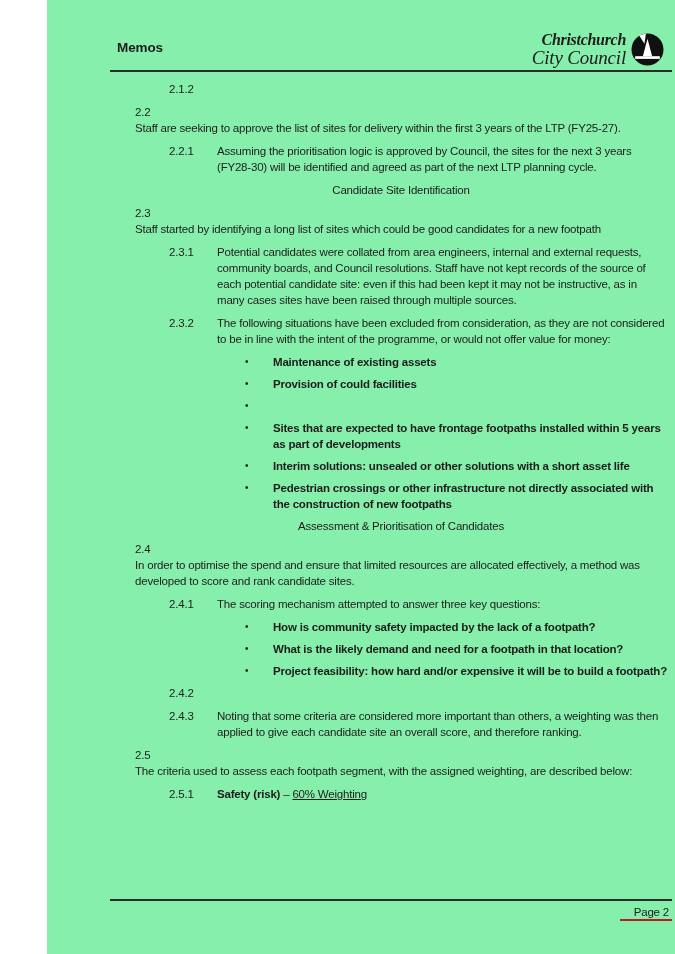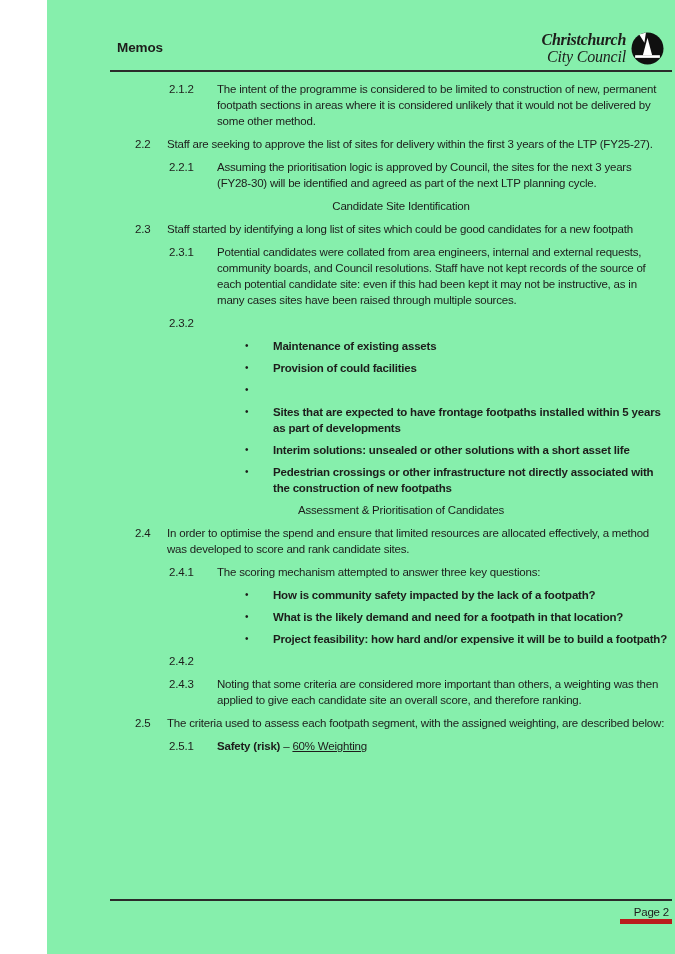--- a/index.html
+++ b/index.html
@@ -20,53 +20,53 @@
   .memo-title{
     font-size:13.5px;font-weight:700;letter-spacing:-0.1px;padding-top:8px;
   }
   .logo{display:flex;align-items:center;gap:5px;font-style:italic;}
   .logo-text{
     text-align:right;
     font-family:"Liberation Serif",serif;
     line-height:1.02;
   }
   .logo-line1{font-size:16px;font-weight:700;letter-spacing:-0.3px;display:block;}
-  .logo-line2{font-size:16px;font-weight:400;letter-spacing:-0.2px;display:block;}
+  .logo-line2{font-size:19px;font-weight:400;letter-spacing:-0.2px;display:block;}
   .logo-emblem{width:33px;height:33px;display:block;}
   .header-rule{
     position:absolute;top:70px;left:63px;right:50px;height:2px;background:#2b2b2b;
   }
   
   .body-content{
     position:absolute;top:81px;left:70px;width:550px;
     font-size:11.5px;line-height:16px;letter-spacing:-0.2px;
   }
   .clause{display:flex;margin-bottom:7px;}
   .clause .num{flex:0 0 auto;}
-  .clause.l1{padding-left:18px;}
+  .clause.l1{padding-left:18px;flex-direction:column;}
   .clause.l1 .num{width:32px;}
   .clause.l2{padding-left:52px;}
   .clause.l2 .num{width:48px;}
   .clause .txt{flex:1 1 auto;}
   .heading{
     font-weight:400;margin:2px 0 7px 18px;letter-spacing:-0.2px;text-align:center;
   }
   .bullet-item{display:flex;margin-bottom:6px;padding-left:128px;}
   .bullet-item .dot{flex:0 0 28px;font-size:10px;line-height:16px;}
   .bullet-item .txt{flex:1 1 auto;font-weight:bold;}
   
   .footer-rule{
     position:absolute;top:899px;left:63px;right:50px;height:2px;background:#2b2b2b;
   }
   .footer-pagenum-wrap{
     position:absolute;top:902px;right:50px;text-align:right;
   }
   .page-num{
     display:inline-block;font-size:11.5px;letter-spacing:-0.2px;
-    border-bottom:5px solid #b91c1c;padding:0 3px 1px 14px;
+    border-bottom:2px solid #b91c1c;padding:0 3px 1px 14px;
   }
 </style>
 </head>
 <body>
 
 <div class="page">
 
   <div class="header-row">
     <div class="memo-title">Memos</div>
     <div class="logo">
@@ -81,41 +81,41 @@
         <rect x="4" y="22.5" width="24" height="2.6" fill="#ffffff"></rect>
       </svg>
     </div>
   </div>
 
   <div class="header-rule"></div>
 
   <div class="body-content">
       <div class="clause l2">
         <span class="num">2.1.2</span>
-        <span class="txt">The intent of the programme is considered to be limited to construction of new, permanent footpath sections in areas where it is considered unlikely that it would not be delivered by some other method.</span>
       </div>
       <div class="clause l1">
         <span class="num">2.2</span>
         <span class="txt">Staff are seeking to approve the list of sites for delivery within the first 3 years of the LTP (FY25-27).</span>
       </div>
       <div class="clause l2">
         <span class="num">2.2.1</span>
         <span class="txt">Assuming the prioritisation logic is approved by Council, the sites for the next 3 years (FY28-30) will be identified and agreed as part of the next LTP planning cycle.</span>
       </div>
       <div class="heading">Candidate Site Identification</div>
       <div class="clause l1">
         <span class="num">2.3</span>
         <span class="txt">Staff started by identifying a long list of sites which could be good candidates for a new footpath</span>
       </div>
       <div class="clause l2">
         <span class="num">2.3.1</span>
         <span class="txt">Potential candidates were collated from area engineers, internal and external requests, community boards, and Council resolutions. Staff have not kept records of the source of each potential candidate site: even if this had been kept it may not be instructive, as in many cases sites have been raised through multiple sources.</span>
       </div>
       <div class="clause l2">
         <span class="num">2.3.2</span>
+        <span class="txt">The following situations have been excluded from consideration, as they are not considered to be in line with the intent of the programme, or would not offer value for money:</span>
       </div>
       <div class="bullet-item">
         <span class="dot">•</span>
         <span class="txt">Maintenance of existing assets</span>
       </div>
       <div class="bullet-item">
         <span class="dot">•</span>
         <span class="txt">Provision of could facilities</span>
       </div>
       <div class="bullet-item">

